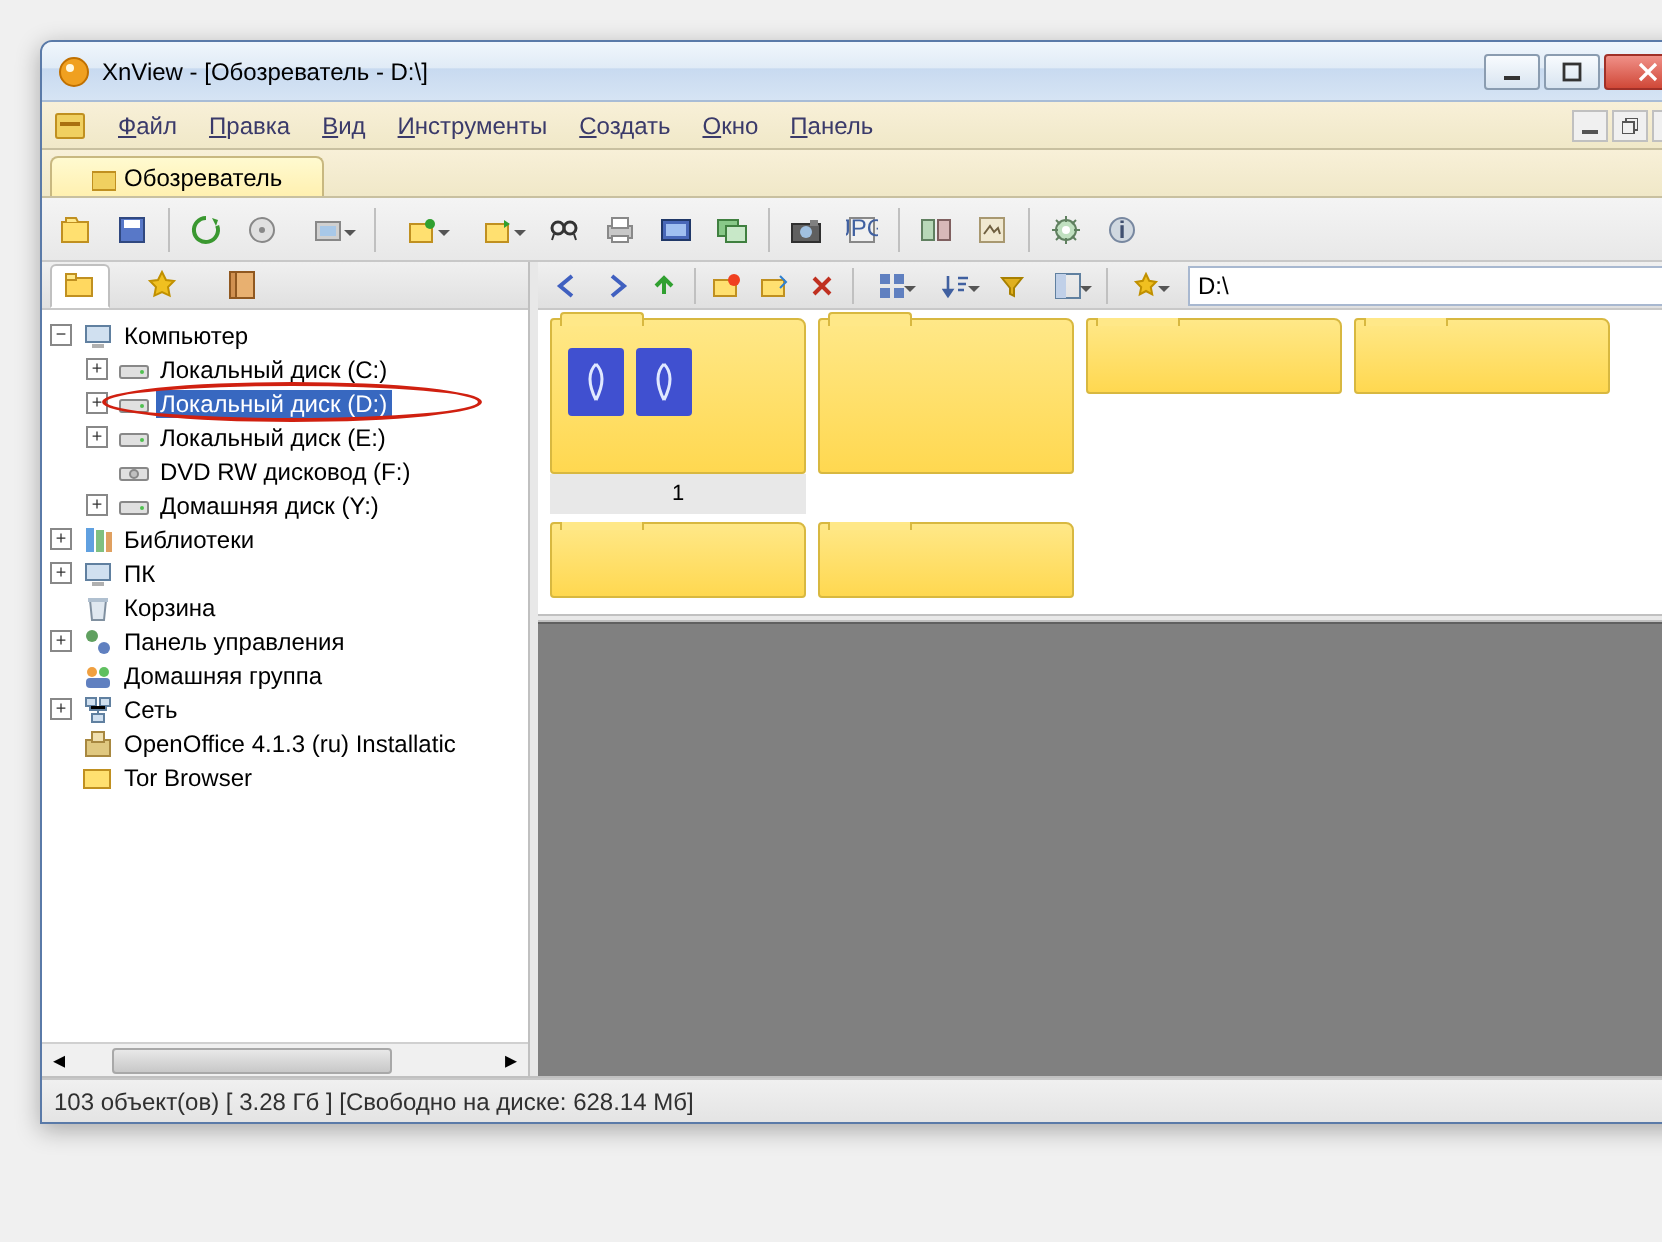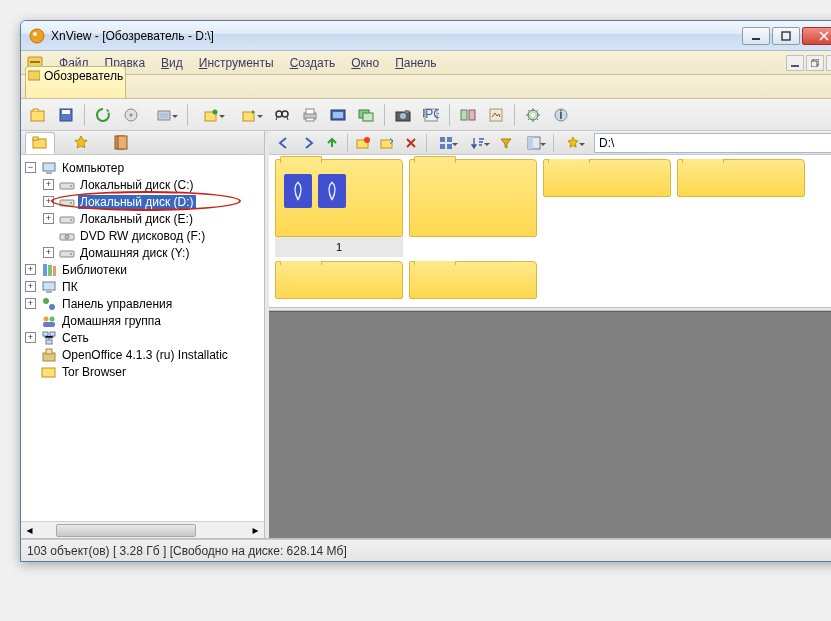--- a/index.html
+++ b/index.html
@@ -16,21 +16,21 @@
 .titlebar-btn svg { width: 10px; height: 10px; }
 
 .menubar { height: 24px; background: linear-gradient(to bottom, #f8f0d8, #f0e8c8); display: flex; align-items: center; padding: 0 6px; border-bottom: 1px solid #c8c0a0; }
 .menu-icon { width: 16px; height: 16px; margin-right: 8px; }
 .menu-item { padding: 2px 8px; cursor: pointer; color: #3a3a6a; }
 .menu-item:first-letter { text-decoration: underline; }
 .menubar-right { margin-left: auto; display: flex; gap: 2px; }
 .menubar-right .small-btn { width: 18px; height: 16px; border: 1px solid #c0c0c0; background: #f0f0f0; display:flex; align-items:center; justify-content:center; }
 
 .tabbar { height: 24px; background: linear-gradient(to bottom, #f8f0d8, #f0e8c8); display: flex; align-items: flex-end; padding: 0 4px; border-bottom: 1px solid #c8c0a0; }
-.tab { height: 32px; padding: 2px 2px; background: linear-gradient(to bottom, #fffad0, #fff0b0); border: 1px solid #c8b880; border-bottom: none; border-radius: 4px 4px 0 0; display: flex; align-items: flex-start; gap: 4px; cursor: pointer; }
+.tab { height: 20px; padding: 2px 20px; background: linear-gradient(to bottom, #fffad0, #fff0b0); border: 1px solid #c8b880; border-bottom: none; border-radius: 4px 4px 0 0; display: flex; align-items: flex-end; gap: 4px; cursor: pointer; }
 .tab-icon { width: 12px; height: 12px; }
 
 .toolbar1 { height: 32px; background: linear-gradient(to bottom, #f4f4f4, #e8e8e8); display: flex; align-items: center; padding: 2px 4px; border-bottom: 1px solid #c8c8c8; gap: 2px; }
 .toolbar1 .tbtn { width: 26px; height: 26px; border: 1px solid transparent; border-radius: 3px; display: flex; align-items: center; justify-content: center; cursor: pointer; position: relative; }
 .toolbar1 .tbtn.dd { width: 36px; }
 .toolbar1 .tbtn.dd::after { content: ''; position: absolute; right: 3px; border: 3px solid transparent; border-top-color: #555; top: 12px; }
 .toolbar1 .sep { width: 1px; height: 22px; background: #c0c0c0; margin: 0 3px; }
 
 .panes { display: flex; height: 408px; background: #fff; border-bottom: 1px solid #c0c0c0; }
 
@@ -351,20 +351,28 @@
           </div>
         <div class="tree-node l1">
             <span class="expander">+</span>
             <svg class="node-icon" viewBox="0 0 16 16">
               <rect x="2" y="3" width="12" height="8" fill="#d0e0f0" stroke="#6080a0"></rect>
               <rect x="5" y="12" width="6" height="2" fill="#b0b0b0"></rect>
             </svg>
             <span class="node-label">ПК</span>
           </div>
         <div class="tree-node l1">
+            <span class="no-expander"></span>
+            <svg class="node-icon" viewBox="0 0 16 16">
+              <path d="M4 4h8l-1 10H5z" fill="#e0e8f0" stroke="#8090a0"></path>
+              <rect x="3" y="3" width="10" height="2" fill="#b0c0d0"></rect>
+            </svg>
+            <span class="node-label">Корзина</span>
+          </div>
+        <div class="tree-node l1">
             <span class="expander">+</span>
             <svg class="node-icon" viewBox="0 0 16 16">
               <circle cx="5" cy="5" r="3" fill="#60a060"></circle>
               <circle cx="11" cy="11" r="3" fill="#6080c0"></circle>
             </svg>
             <span class="node-label">Панель управления</span>
           </div>
         <div class="tree-node l1">
             <span class="no-expander"></span>
             <svg class="node-icon" viewBox="0 0 16 16">

